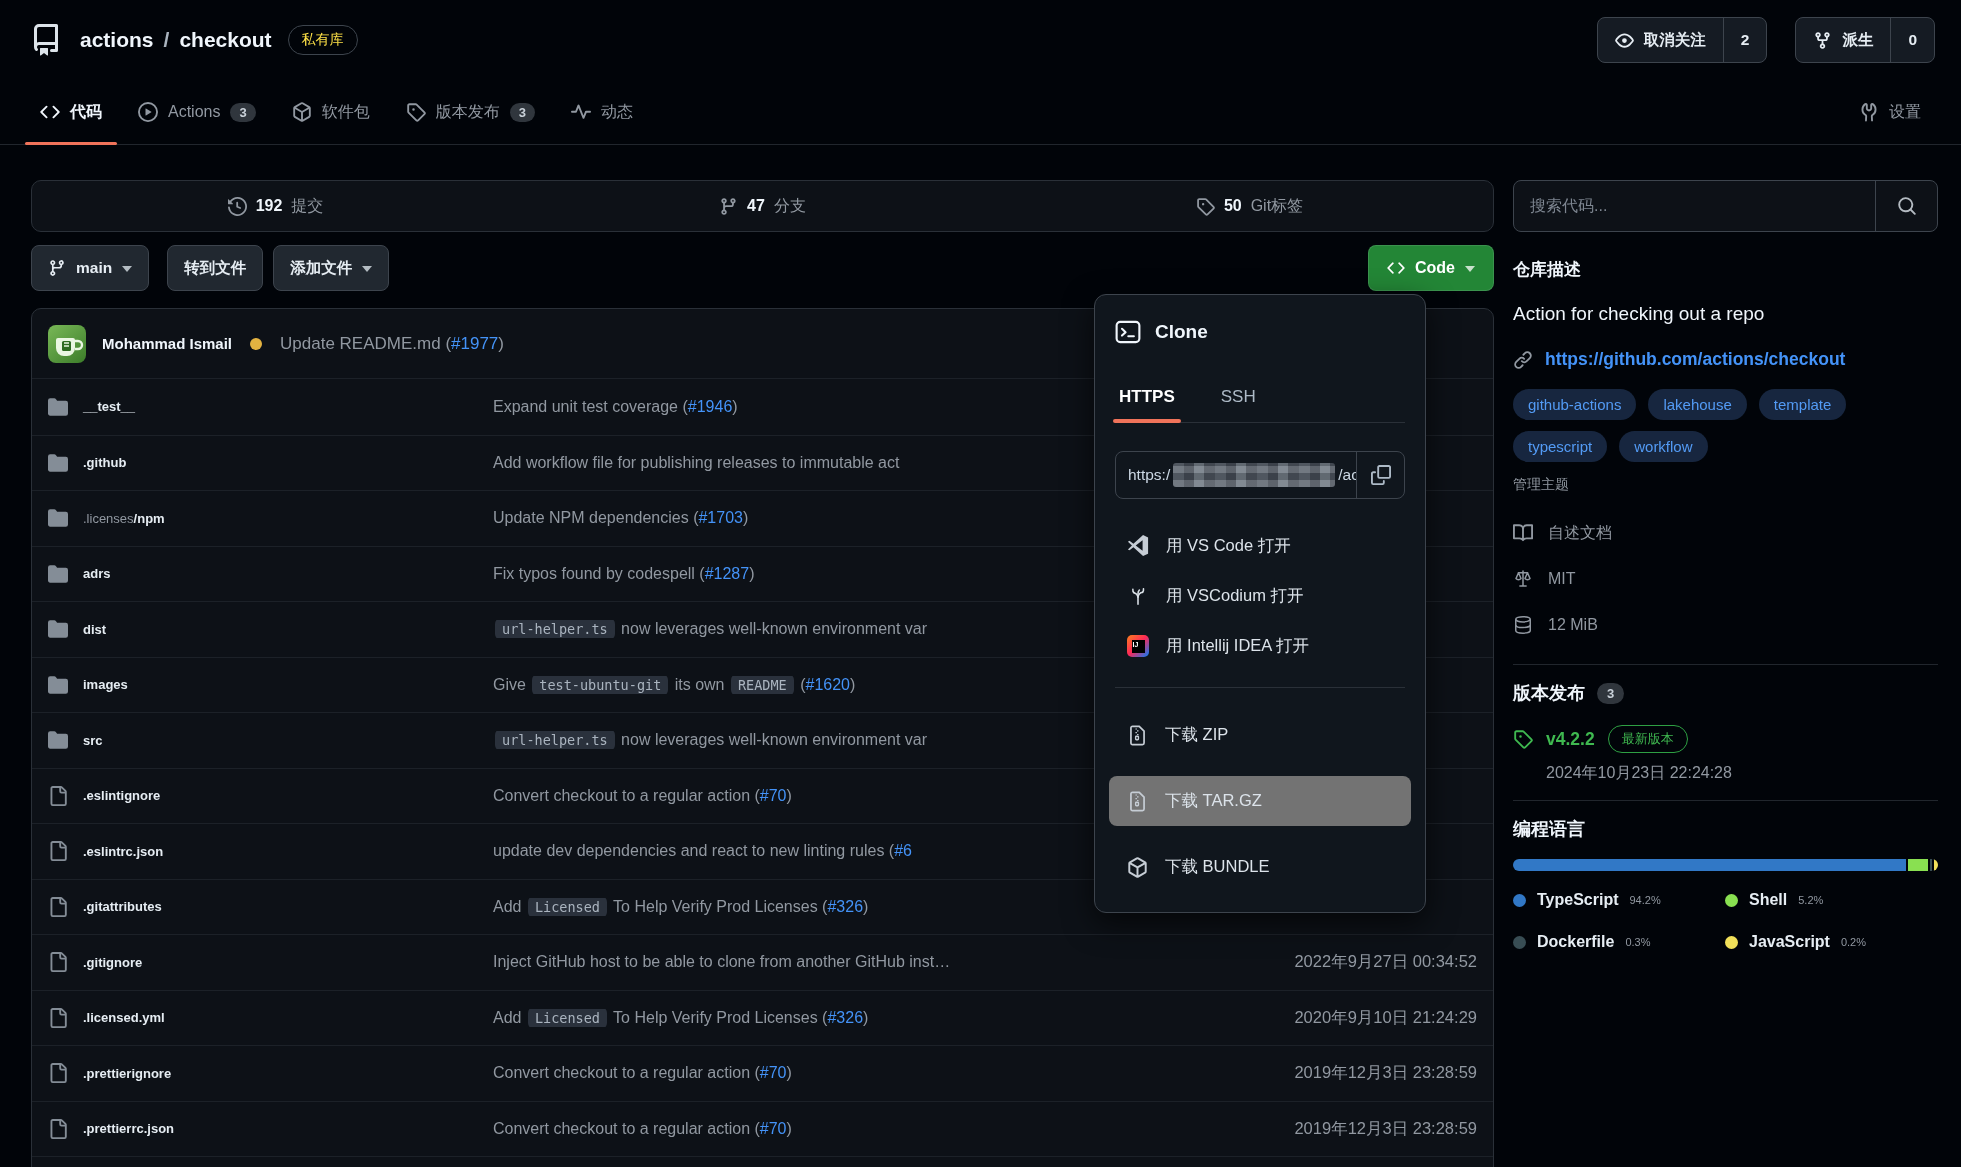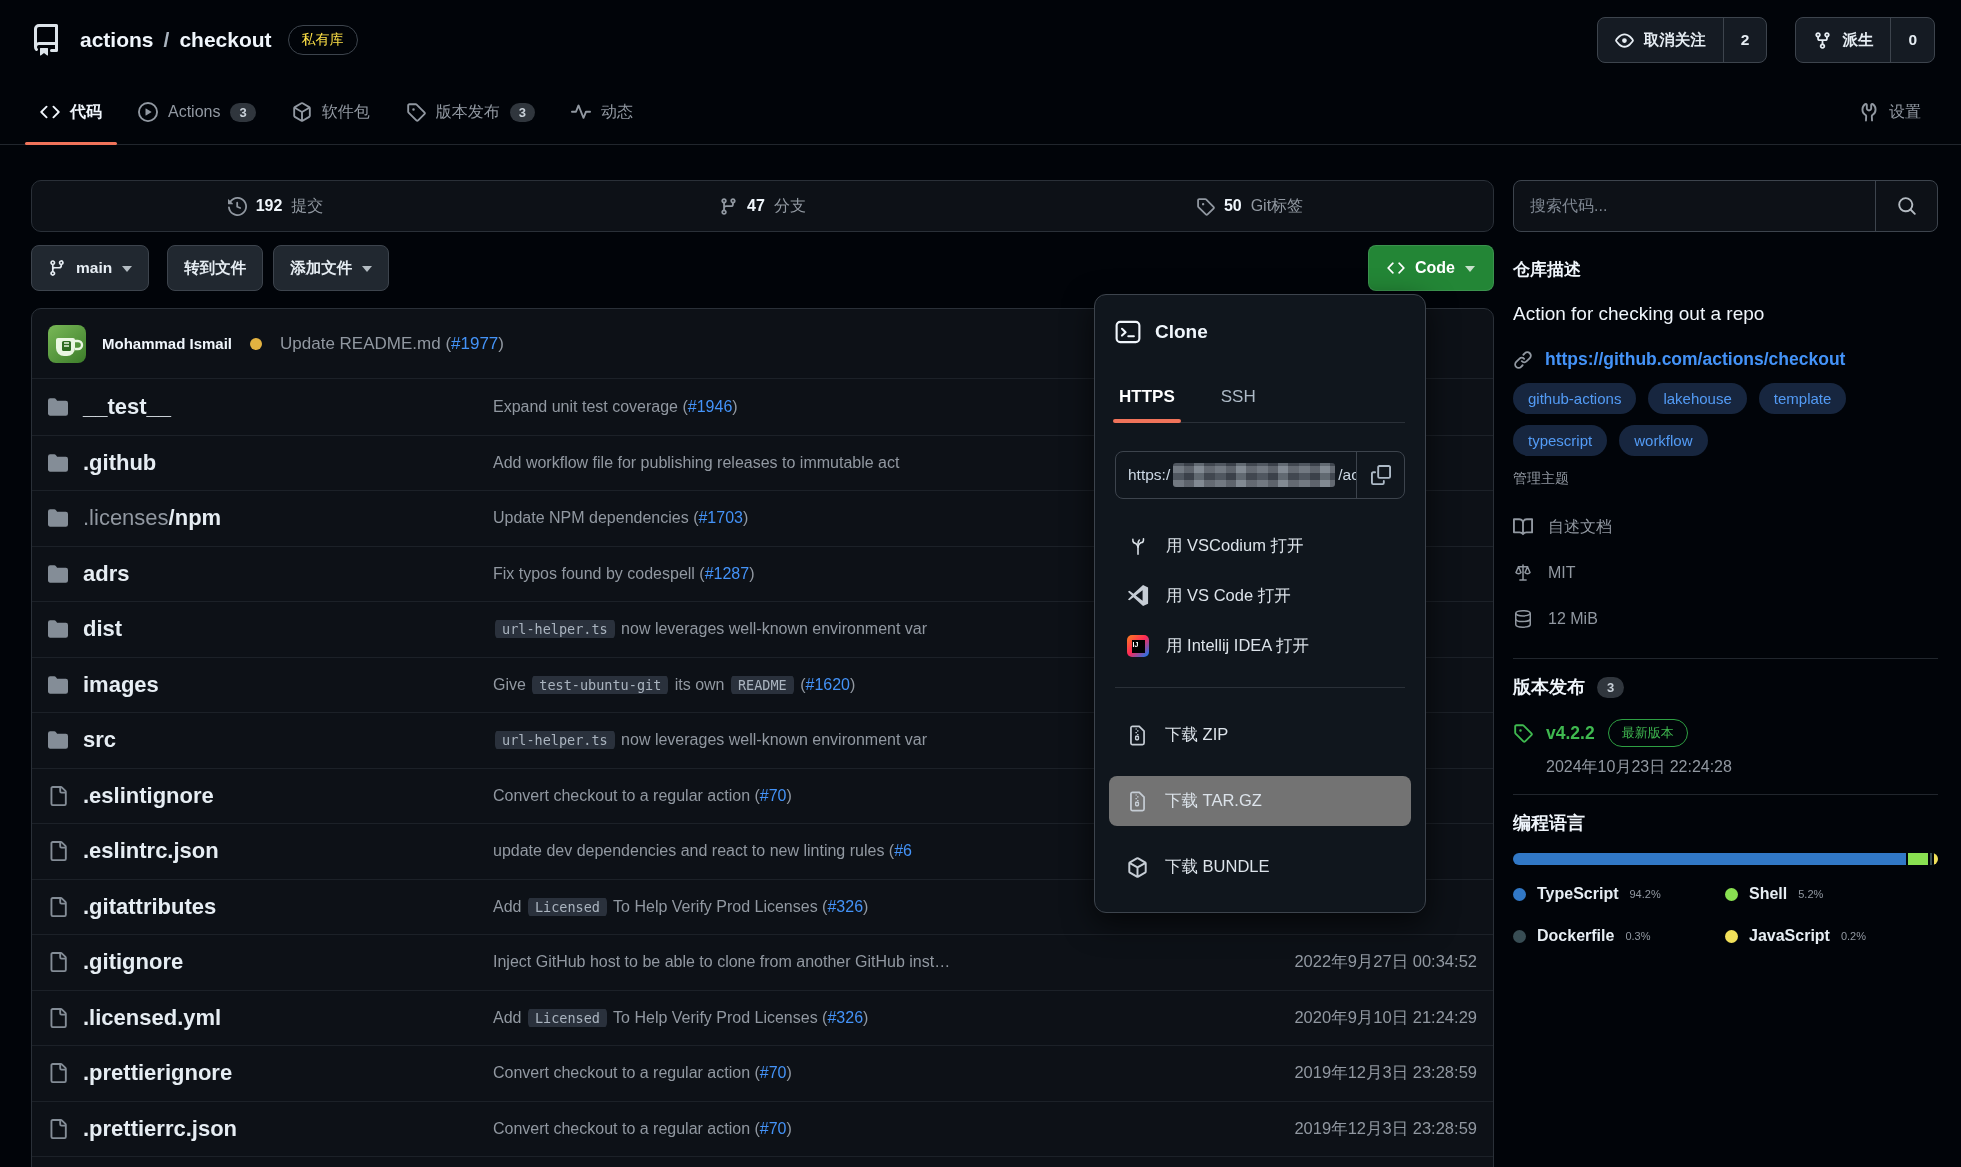--- a/index.html
+++ b/index.html
@@ -51,21 +51,21 @@
   .file-panel{margin-top:17px;background:var(--panel);border:1px solid var(--border-soft);border-radius:10px;overflow:hidden}
   .commit-head{height:70px;display:flex;align-items:center;padding:0 16px;border-bottom:1px solid var(--row-border)}
   .avatar{width:38px;height:38px;border-radius:8px;background:linear-gradient(140deg,#79b857,#3c7d2a);display:flex;align-items:center;justify-content:center;overflow:hidden}
   .author{margin-left:16px;font-size:15px;font-weight:700;color:var(--fg-bright)}
   .status-dot{width:12px;height:12px;border-radius:50%;margin-left:18px;cursor:pointer}
   .commit-msg{margin-left:18px;color:var(--muted);font-size:17px;white-space:nowrap;overflow:hidden}
   .msg-link{color:var(--link)}
   .frow{height:55.5px;display:flex;align-items:center;padding:0 16px;border-top:1px solid var(--row-border);cursor:pointer}
   .frow:first-child{border-top:none}
   .fname{flex:none;width:445px;display:flex;align-items:center;gap:15px;overflow:hidden}
-  .fname .nm{font-size:22px;font-weight:600;color:var(--fg);white-space:nowrap}
+  .fname .nm{font-size:13px;font-weight:600;color:var(--fg);white-space:nowrap}
   .nm-dim{color:var(--muted);font-weight:400}
   .ic-folder{color:#848d97;display:none}
   .ic-file{color:#848d97;display:none}
   .is-folder .ic-folder{display:block}
   .is-file .ic-file{display:block}
   .fmsg{flex:1;min-width:0;color:var(--muted);font-size:16px;white-space:nowrap;overflow:hidden;text-overflow:ellipsis}
   .fdate{flex:none;width:300px;text-align:right;color:var(--muted);font-size:16.5px;white-space:nowrap}
   .code-chip{font-family:"DejaVu Sans Mono","Liberation Mono",monospace;font-size:13.5px;background:var(--chip);color:#aab4bf;border-radius:6px;padding:3px 7px;margin:0 2px}
 
   
@@ -92,21 +92,21 @@
   
   .sidebar{position:absolute;left:1513px;top:180px;width:425px}
   .search-box{height:52px;display:flex;border:1px solid var(--border);border-radius:8px;background:var(--panel);overflow:hidden}
   .search-box input{flex:1;min-width:0;background:transparent;border:none;outline:none;padding:0 16px;font-size:16px;color:var(--fg);font-family:"Liberation Sans","DejaVu Sans",sans-serif}
   .search-box input::placeholder{color:var(--muted2)}
   .search-btn{width:62px;display:flex;align-items:center;justify-content:center;border-left:1px solid var(--border);color:#b3bac1;cursor:pointer;background:transparent}
   .side-h{margin-top:26px;font-size:17px;font-weight:700;color:var(--fg-bright)}
   .repo-desc{margin-top:22px;font-size:19px;color:var(--fg-bright)}
   .site-row{margin-top:24px;display:flex;align-items:center;gap:12px;color:var(--muted)}
   .site-link{font-size:17.5px;font-weight:700;color:var(--link)}
-  .topics{margin-top:13px;display:flex;flex-wrap:wrap;gap:11px 12px}
+  .topics{margin-top:19px;display:flex;flex-wrap:wrap;gap:11px 12px}
   .topic{background:var(--pillbg);color:var(--pillfg);border-radius:999px;padding:7px 15px;font-size:15px;cursor:pointer}
   .manage-topics{margin-top:14px;font-size:14px;color:var(--muted);display:inline-block;cursor:pointer}
   .meta-list{margin-top:16px}
   .meta-item{height:46px;display:flex;align-items:center;gap:15px;color:var(--muted);font-size:16px}
   .side-div{border-top:1px solid #21262d;margin:16px 0}
   .rel-head{display:flex;align-items:center;gap:12px;font-size:18px;font-weight:700;color:var(--fg-bright)}
   .rel-count{background:#30363d;color:#c9d1d9;border-radius:999px;padding:3px 10px;font-size:13px;font-weight:600}
   .rel-item{margin-top:20px;display:flex;align-items:center;gap:13px}
   .rel-ver{font-size:17.5px;font-weight:700;color:var(--green-fg)}
   .rel-badge{border:1px solid #2ea043;color:var(--green-fg);border-radius:999px;padding:4px 13px;font-size:13px}
@@ -505,41 +505,41 @@
     <div class="copy-btn">
       <span>
           <svg width="20" height="20" viewBox="0 0 16 16" fill="currentColor">
             <path d="M0 6.75C0 5.784.784 5 1.75 5h1.5a.75.75 0 0 1 0 1.5h-1.5a.25.25 0 0 0-.25.25v7.5c0 .138.112.25.25.25h7.5a.25.25 0 0 0 .25-.25v-1.5a.75.75 0 0 1 1.5 0v1.5A1.75 1.75 0 0 1 9.25 16h-7.5A1.75 1.75 0 0 1 0 14.25Zm5-5C5 .784 5.784 0 6.75 0h7.5C15.216 0 16 .784 16 1.75v7.5A1.75 1.75 0 0 1 14.25 11h-7.5A1.75 1.75 0 0 1 5 9.25Zm1.75-.25a.25.25 0 0 0-.25.25v7.5c0 .138.112.25.25.25h7.5a.25.25 0 0 0 .25-.25v-7.5a.25.25 0 0 0-.25-.25Z"></path>
           </svg>
         </span>
     </div>
   </div>
   <div class="clone-menu">
     <div class="menu-item">
+      <span style="color:#c6cdd5">
+          <svg width="22" height="22" viewBox="0 0 24 24" fill="currentColor">
+            <path d="M17.5 0 7 9.6 2.7 6.3 1 7.3l4.4 4.2L1 15.7l1.7 1 4.3-3.3L17.5 23l5.5-2.6V2.6L17.5 0ZM17 5.8v11.4L9.5 11.5 17 5.8Z"></path>
+          </svg>
+        </span>
+      <span>用 VS Code 打开</span>
+    </div>
+    <div class="menu-item">
       <span style="color:#dbe2e9">
           <svg width="22" height="22" viewBox="0 0 24 24" fill="none" stroke="currentColor" stroke-width="1.7" stroke-linecap="round">
             <path d="M12 21v-8"></path>
             <path d="M12 13c-.4-2.4-2-4-4.4-4.6"></path>
             <path d="M12 13c.5-2.8 2.3-4.6 5-5"></path>
             <path d="M7.6 8.4C6.6 7.5 6.2 6.2 6.4 4.7"></path>
             <path d="M17 8c.9-1 1.2-2.3 1-3.9"></path>
             <path d="M12 9.5c-.1-1.6.4-2.9 1.5-4"></path>
           </svg>
         </span>
       <span>用 VSCodium 打开</span>
     </div>
     <div class="menu-item">
-      <span style="color:#c6cdd5">
-          <svg width="22" height="22" viewBox="0 0 24 24" fill="currentColor">
-            <path d="M17.5 0 7 9.6 2.7 6.3 1 7.3l4.4 4.2L1 15.7l1.7 1 4.3-3.3L17.5 23l5.5-2.6V2.6L17.5 0ZM17 5.8v11.4L9.5 11.5 17 5.8Z"></path>
-          </svg>
-        </span>
-      <span>用 VS Code 打开</span>
-    </div>
-    <div class="menu-item">
       <span class="idea-ic">
           <span class="idea-inner">IJ</span>
         </span>
       <span>用 Intellij IDEA 打开</span>
     </div>
   </div>
   <div class="clone-div"></div>
   <div class="clone-menu">
     <div class="menu-item">
       <span style="color:#c6cdd5">

